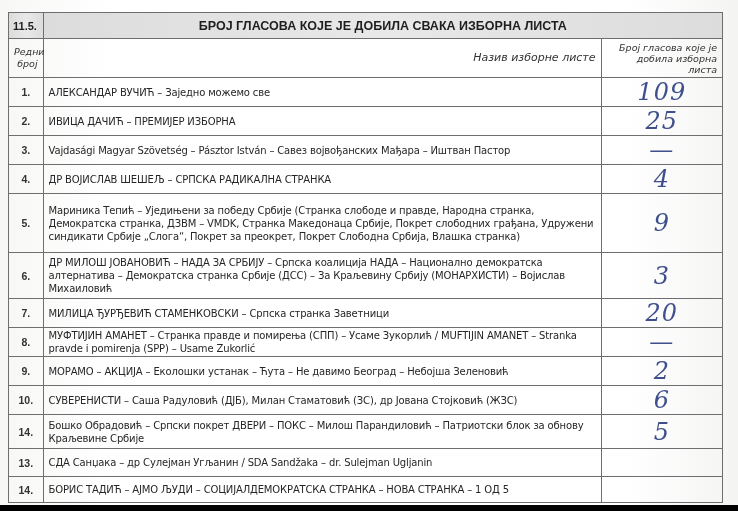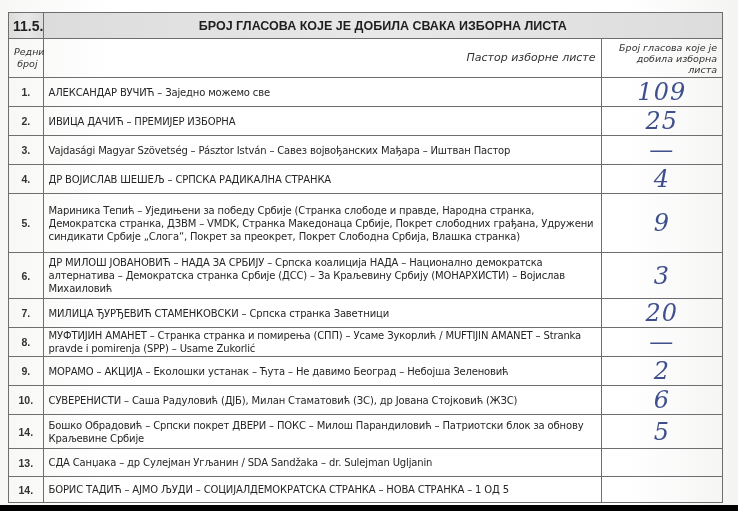--- a/index.html
+++ b/index.html
@@ -26,21 +26,21 @@
     vertical-align: middle;
   }
   .col-num { width: 33px; }
   .col-name { width: 533px; }
   .col-votes { width: 116px; }
   tr.title-row th {
     height: 25px;
     background: linear-gradient(90deg, #dcdcdc, #e8e8e8 50%, #dcdcdc);
     font-size: 12.5px; font-weight: bold;
   }
-  tr.title-row th.sec { text-align: left; font-size: 14px; padding-left: 4px; }
+  tr.title-row th.sec { text-align: left; font-size: 11px; padding-left: 4px; }
   tr.sub-row th {
     height: 38px;
     font-style: italic; font-weight: normal;
     font-size: 11px; color: #333;
     line-height: 12px;
     font-family: "DejaVu Sans", sans-serif;
     text-align: right;
   }
   tr.sub-row th.h-num { font-size: 9.5px; line-height: 12px; }
   tr.sub-row th.h-votes { font-size: 9.5px; line-height: 11px; margin-top: 20px; }
@@ -75,21 +75,21 @@
         <col class="col-name">
         <col class="col-votes">
     </colgroup>
     <thead>
       <tr class="title-row">
         <th class="sec">11.5.</th>
         <th colspan="2">БРОЈ ГЛАСОВА КОЈЕ ЈЕ ДОБИЛА СВАКА ИЗБОРНА ЛИСТА</th>
       </tr>
       <tr class="sub-row">
         <th class="h-num">Редни број</th>
-        <th>Пастор изборне листе</th>
+        <th>Назив изборне листе</th>
         <th class="h-votes">Број гласова које је добила изборна листа</th>
       </tr>
     </thead>
     <tbody id="rows">
         <tr style="height: 26px;">
           <td class="num">1.</td>
           <td class="name">АЛЕКСАНДАР ВУЧИЋ – Заједно можемо све</td>
           <td class="votes">109</td>
         </tr>
         <tr style="height: 27px;">
@@ -117,21 +117,21 @@
           <td class="name">ДР МИЛОШ ЈОВАНОВИЋ – НАДА ЗА СРБИЈУ – Српска коалиција НАДА – Национално демократска алтернатива – Демократска странка Србије (ДСС) – За Краљевину Србију (МОНАРХИСТИ) – Војислав Михаиловић</td>
           <td class="votes">3</td>
         </tr>
         <tr style="height: 28px;">
           <td class="num">7.</td>
           <td class="name">МИЛИЦА ЂУРЂЕВИЋ СТАМЕНКОВСКИ – Српска странка Заветници</td>
           <td class="votes">20</td>
         </tr>
         <tr style="height: 28px;">
           <td class="num">8.</td>
-          <td class="name">МУФТИЈИН АМАНЕТ – Странка странка и помирења (СПП) – Усаме Зукорлић / MUFTIJIN AMANET – Stranka pravde i pomirenja (SPP) – Usame Zukorlić</td>
+          <td class="name">МУФТИЈИН АМАНЕТ – Странка правде и помирења (СПП) – Усаме Зукорлић / MUFTIJIN AMANET – Stranka pravde i pomirenja (SPP) – Usame Zukorlić</td>
           <td class="votes">—</td>
         </tr>
         <tr style="height: 29px;">
           <td class="num">9.</td>
           <td class="name">МОРАМО – АКЦИЈА – Еколошки устанак – Ћута – Не давимо Београд – Небојша Зеленовић</td>
           <td class="votes">2</td>
         </tr>
         <tr style="height: 28px;">
           <td class="num">10.</td>
           <td class="name">СУВЕРЕНИСТИ – Саша Радуловић (ДЈБ), Милан Стаматовић (ЗС), др Јована Стојковић (ЖЗС)</td>

